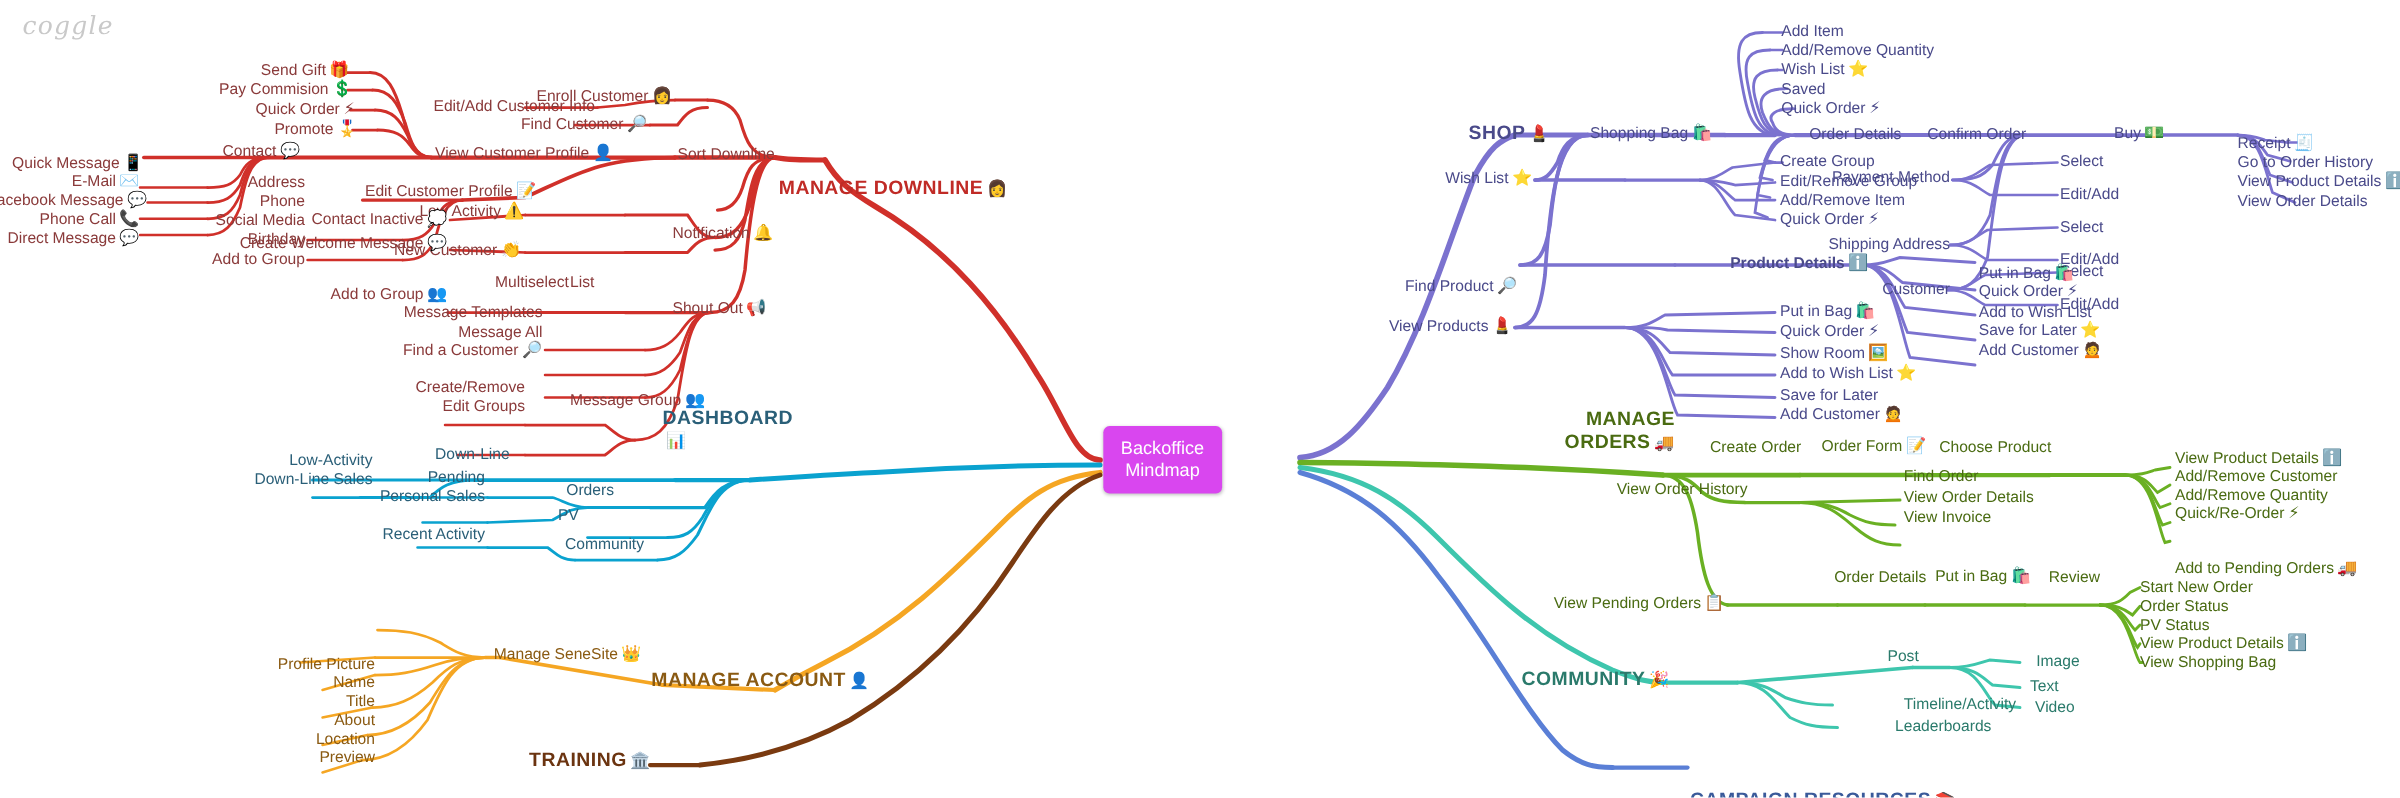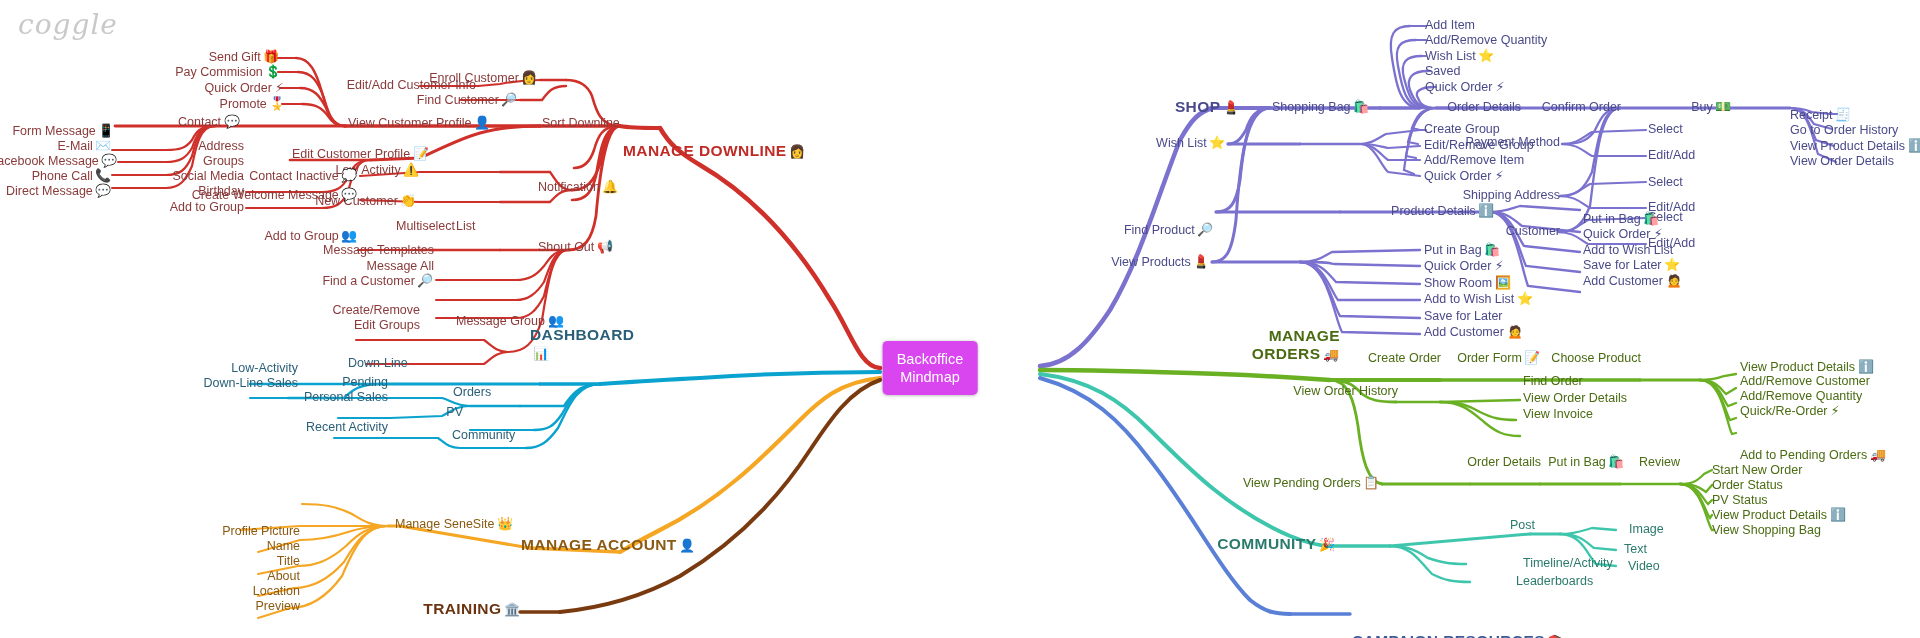--- a/index.html
+++ b/index.html
@@ -9,21 +9,21 @@
   svg.links{position:absolute;left:0;top:0;width:1920px;height:638px;pointer-events:none;}
   .node{position:absolute;white-space:nowrap;font-size:12.5px;line-height:1.15;
         transform:translateY(-50%);}
   .node.r{transform:translate(-100%,-50%);}
   .node .em{font-size:13px;margin-left:3px;
             font-family:"DejaVu Sans","Liberation Sans",sans-serif;}
   .root{position:absolute;background:#d946ef;color:#fff;border-radius:5px;
         padding:9px 14px;font-size:14.5px;line-height:1.25;text-align:center;
         transform:translate(-50%,-50%);box-shadow:0 1px 3px rgba(0,0,0,.25);}
   .lvl1{font-size:15.5px;letter-spacing:.4px;}
-  .logo{position:absolute;left:18px;top:8px;font-size:28px;color:#c9c9c9;
+  .logo{position:absolute;left:18px;top:8px;font-size:20px;color:#c9c9c9;
         font-family:"DejaVu Serif",serif;font-style:italic;letter-spacing:1px;}
   
   .c-red{color:#8a3a3a;} .c-redh{color:#c02b26;margin-top:28px;}
   .c-blue{color:#2a5f78;}
   .c-orange{color:#8a5a12;}
   .c-brown{color:#6b3410;}
   .c-purple{color:#4a4a8a;}
   .c-green{color:#4a6b12;}
   .c-teal{color:#2a7a6b;}
   .c-dblue{color:#3a5a9a;margin-top:30px;}
@@ -295,29 +295,29 @@
   <div class="node r c-red" style="left:476px;top:85px;"><span>Edit/Add Customer Info</span></div>
   <div class="node c-red" style="left:542px;top:123px;"><span>Sort Downline</span></div>
   <div class="node c-red" style="left:348px;top:123px;"><span>View Customer Profile</span><span class="em">👤</span></div>
 
   <div class="node r c-red" style="left:280px;top:57px;"><span>Send Gift</span><span class="em">🎁</span></div>
   <div class="node r c-red" style="left:282px;top:72px;"><span>Pay Commision</span><span class="em">💲</span></div>
   <div class="node r c-red" style="left:284px;top:88px;"><span>Quick Order</span><span class="em">⚡</span></div>
   <div class="node r c-red" style="left:286px;top:104px;"><span>Promote</span><span class="em">🎖️</span></div>
 
   <div class="node c-red" style="left:178px;top:122px;"><span>Contact</span><span class="em">💬</span></div>
-  <div class="node r c-red" style="left:115px;top:131px;"><span>Form Message</span><span class="em">📱</span></div>
+  <div class="node r c-red" style="left:115px;top:131px;"><span>Quick Message</span><span class="em">📱</span></div>
   <div class="node r c-red" style="left:112px;top:146px;"><span>E-Mail</span><span class="em">✉️</span></div>
   <div class="node r c-red" style="left:118px;top:161px;"><span>Facebook Message</span><span class="em">💬</span></div>
   <div class="node r c-red" style="left:112px;top:176px;"><span>Phone Call</span><span class="em">📞</span></div>
   <div class="node r c-red" style="left:112px;top:191px;"><span>Direct Message</span><span class="em">💬</span></div>
 
   <div class="node c-red" style="left:292px;top:154px;"><span>Edit Customer Profile</span><span class="em">📝</span></div>
   <div class="node r c-red" style="left:244px;top:146px;"><span>Address</span></div>
-  <div class="node r c-red" style="left:244px;top:161px;"><span>Groups</span></div>
+  <div class="node r c-red" style="left:244px;top:161px;"><span>Phone</span></div>
   <div class="node r c-red" style="left:244px;top:176px;"><span>Social Media</span></div>
   <div class="node r c-red" style="left:244px;top:191px;"><span>Birthday</span></div>
   <div class="node r c-red" style="left:244px;top:207px;"><span>Add to Group</span></div>
 
   <div class="node c-red" style="left:538px;top:187px;"><span>Notification</span><span class="em">🔔</span></div>
   <div class="node r c-red" style="left:420px;top:170px;"><span>Low Activity</span><span class="em">⚠️</span></div>
   <div class="node r c-red" style="left:417px;top:201px;"><span>New Customer</span><span class="em">👏</span></div>
   <div class="node r c-red" style="left:358px;top:176px;"><span>Contact Inactive</span><span class="em">💭</span></div>
   <div class="node r c-red" style="left:358px;top:195px;"><span>Create Welcome Message</span><span class="em">💬</span></div>
 
@@ -384,21 +384,21 @@
   <div class="node c-purple" style="left:1648px;top:217px;"><span>Select</span></div>
   <div class="node c-purple" style="left:1648px;top:243px;"><span>Edit/Add</span></div>
 
   <div class="node r c-purple" style="left:1226px;top:143px;"><span>Wish List</span><span class="em">⭐</span></div>
   <div class="node c-purple" style="left:1424px;top:129px;"><span>Create Group</span></div>
   <div class="node c-purple" style="left:1424px;top:145px;"><span>Edit/Remove Group</span></div>
   <div class="node c-purple" style="left:1424px;top:160px;"><span>Add/Remove Item</span></div>
   <div class="node c-purple" style="left:1424px;top:176px;"><span>Quick Order</span><span class="em">⚡</span></div>
 
   <div class="node r c-purple" style="left:1214px;top:230px;"><span>Find Product</span><span class="em">🔎</span></div>
-  <div class="node r c-purple" style="left:1495px;top:211px;"><span>Product Details</span><span class="em">ℹ️</span></div>
+  <div class="node r c-purple" style="left:1495px;top:211px;font-weight:bold;"><span>Product Details</span><span class="em">ℹ️</span></div>
   <div class="node c-purple" style="left:1583px;top:219px;"><span>Put in Bag</span><span class="em">🛍️</span></div>
   <div class="node c-purple" style="left:1583px;top:234px;"><span>Quick Order</span><span class="em">⚡</span></div>
   <div class="node c-purple" style="left:1583px;top:250px;"><span>Add to Wish List</span></div>
   <div class="node c-purple" style="left:1583px;top:265px;"><span>Save for Later</span><span class="em">⭐</span></div>
   <div class="node c-purple" style="left:1583px;top:281px;"><span>Add Customer</span><span class="em">🙍</span></div>
 
   <div class="node r c-purple" style="left:1210px;top:262px;"><span>View Products</span><span class="em">💄</span></div>
   <div class="node c-purple" style="left:1424px;top:250px;"><span>Put in Bag</span><span class="em">🛍️</span></div>
   <div class="node c-purple" style="left:1424px;top:266px;"><span>Quick Order</span><span class="em">⚡</span></div>
   <div class="node c-purple" style="left:1424px;top:283px;"><span>Show Room</span><span class="em">🖼️</span></div>

